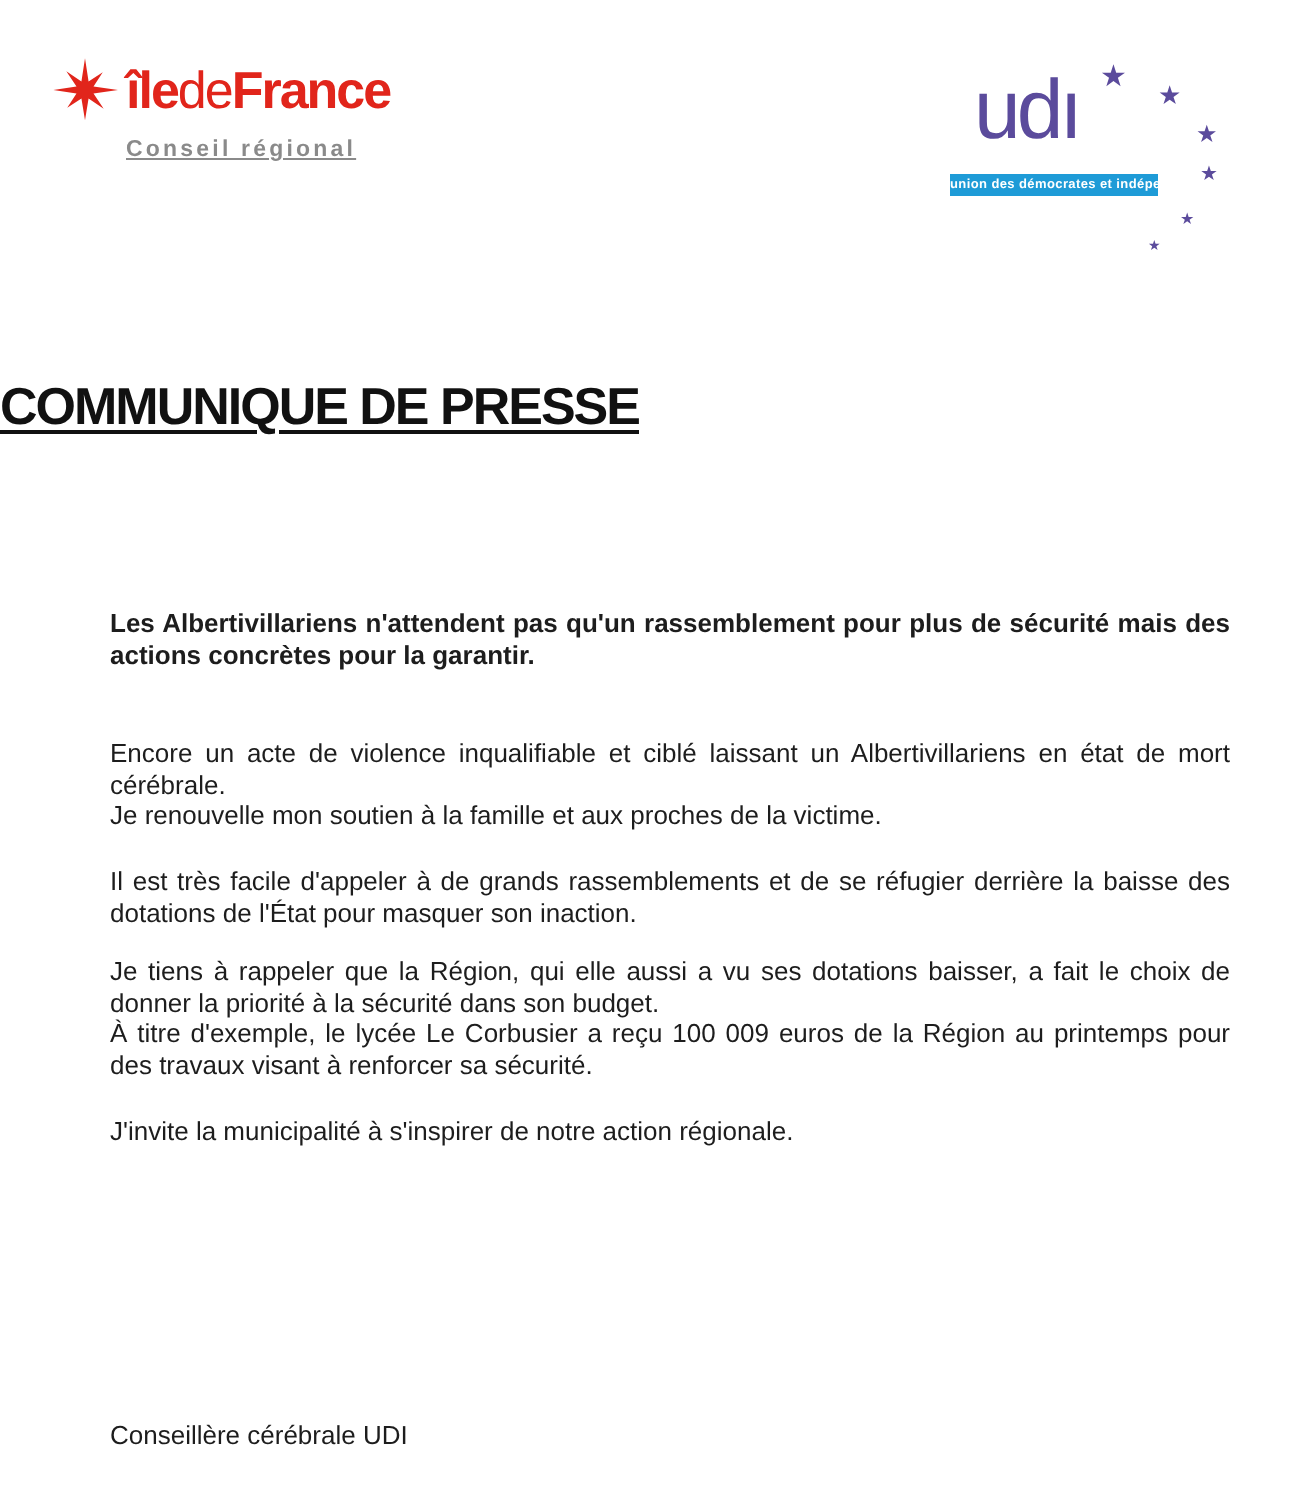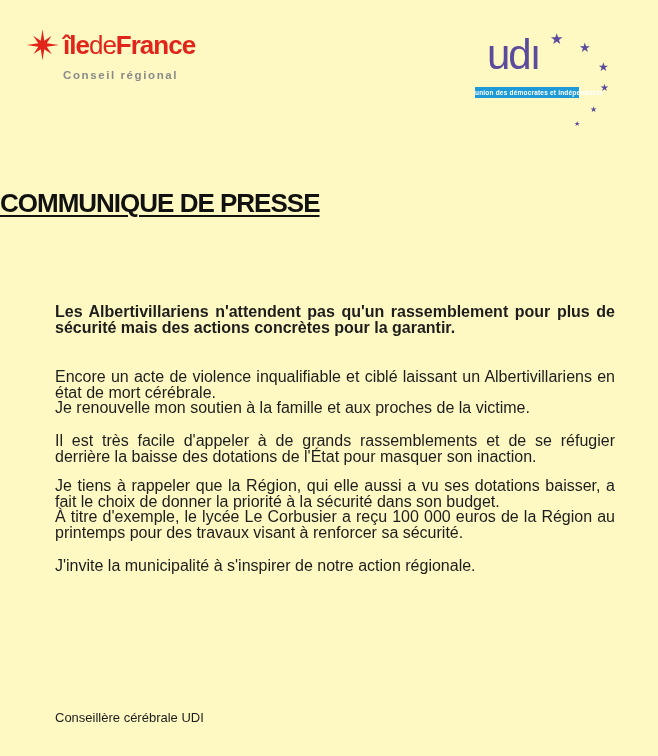--- a/index.html
+++ b/index.html
@@ -1,28 +1,28 @@
 <!DOCTYPE html>
 <html><head>
 <meta charset="utf-8">
 <style>
   html,body{margin:0;padding:0;background:#e8e8e8;}
   .page{
-    position:relative;width:658px;height:756px;margin:0 auto;background:#fef9c3;
+    position:relative;width:658px;height:756px;margin:0 auto;background:#ffffff;
     font-family:"Liberation Sans",sans-serif;color:#1b1b1b;overflow:hidden;
   }
 
   
   .idf-logo{position:absolute;left:26px;top:28px;}
   .idf-row{display:flex;align-items:flex-start;}
   .idf-star{width:33px;height:34px;flex:0 0 auto;}
   .idf-star svg{width:33px;height:34px;display:block;}
   .idf-text{font-size:26px;font-weight:700;color:#E1251B;letter-spacing:-1px;line-height:1;margin-left:4px;margin-top:4px;white-space:nowrap;}
   .idf-de{font-weight:400;}
-  .idf-sub{font-size:11.5px;font-weight:700;color:#8A8A8A;letter-spacing:1.6px;margin-left:37px;margin-top:7px;white-space:nowrap;}
+  .idf-sub{font-size:11.5px;font-weight:700;color:#8A8A8A;letter-spacing:1.6px;margin-left:37px;margin-top:7px;white-space:nowrap;text-decoration:underline;}
 
   
   .udi-logo{position:absolute;left:475px;top:20px;width:160px;height:120px;}
   .udi-word{position:absolute;left:12px;top:14px;font-size:42px;font-weight:400;color:#5B4B9C;line-height:1;letter-spacing:-2px;}
   .udi-banner{
     position:absolute;left:0;top:67px;width:104px;height:11px;background:#1E9BD7;
     color:#fff;font-size:6.5px;line-height:11px;text-align:center;white-space:nowrap;font-weight:700;letter-spacing:.2px;
   }
   .udi-star{position:absolute;color:#5B4B9C;line-height:1;}
   .udi-s1{left:75px;top:11px;font-size:15px;}
@@ -30,21 +30,21 @@
   .udi-s3{left:123px;top:41px;font-size:12px;}
   .udi-s4{left:125px;top:63px;font-size:10px;}
   .udi-s5{left:115px;top:86px;font-size:8px;}
   .udi-s6{left:99px;top:100px;font-size:7px;}
 
   
   .title{position:absolute;left:0;right:0;top:188px;text-align:left;font-size:26px;font-weight:700;letter-spacing:-1px;color:#111;}
   .title span{text-decoration:underline;text-decoration-thickness:2px;text-underline-offset:3px;}
 
   
-  .content{position:absolute;left:55px;top:304px;width:560px;font-size:16px;line-height:15.6px;color:#1d1d1d;}
+  .content{position:absolute;left:55px;top:304px;width:560px;font-size:13px;line-height:15.6px;color:#1d1d1d;}
   .content p{margin:0;text-align:justify;}
   .content .seg{text-align:justify;}
   .p-bold{font-weight:700;}
   .p2{margin-top:34px !important;}
   .p3{margin-top:15px !important;}
   .p4{margin-top:17px !important;}
   .p5{margin-top:14px !important;}
   .p6{margin-top:17px !important;}
 
   
@@ -96,21 +96,21 @@
     <p class="p3">
       </p>
     <p></p>
     <p class="p4">
       </p>
       <div class="seg">Il est très facile d'appeler à de grands rassemblements et de se réfugier derrière la baisse des dotations de l'État pour masquer son inaction.</div>
     <p></p>
     <p class="p5">
       </p>
       <div class="seg">Je tiens à rappeler que la Région, qui elle aussi a vu ses dotations baisser, a fait le choix de donner la priorité à la sécurité dans son budget.</div>
-      <div class="seg">À titre d'exemple, le lycée Le Corbusier a reçu 100 000 euros de la Région au printemps pour des travaux visant à renforcer sa sécurité.</div>
+      <div class="seg">À titre d'exemple, le lycée Le Corbusier a reçu 100 009 euros de la Région au printemps pour des travaux visant à renforcer sa sécurité.</div>
     <p></p>
     <p class="p6">
       </p>
       <div class="seg">J'invite la municipalité à s'inspirer de notre action régionale.</div>
     <p></p>
   </div>
 
   <div class="signature">
     <div>Conseillère cérébrale UDI</div>
   </div>

